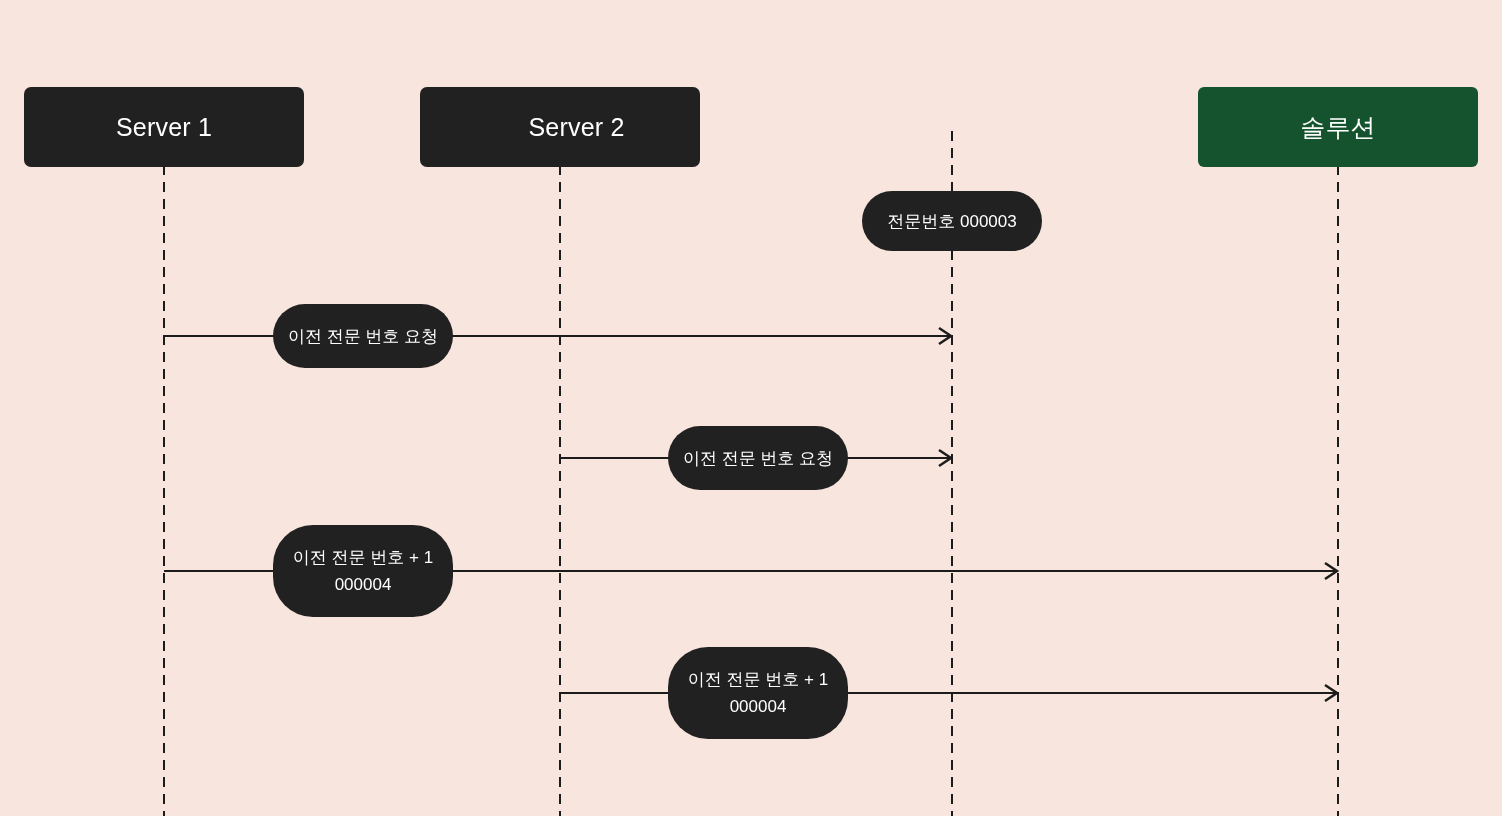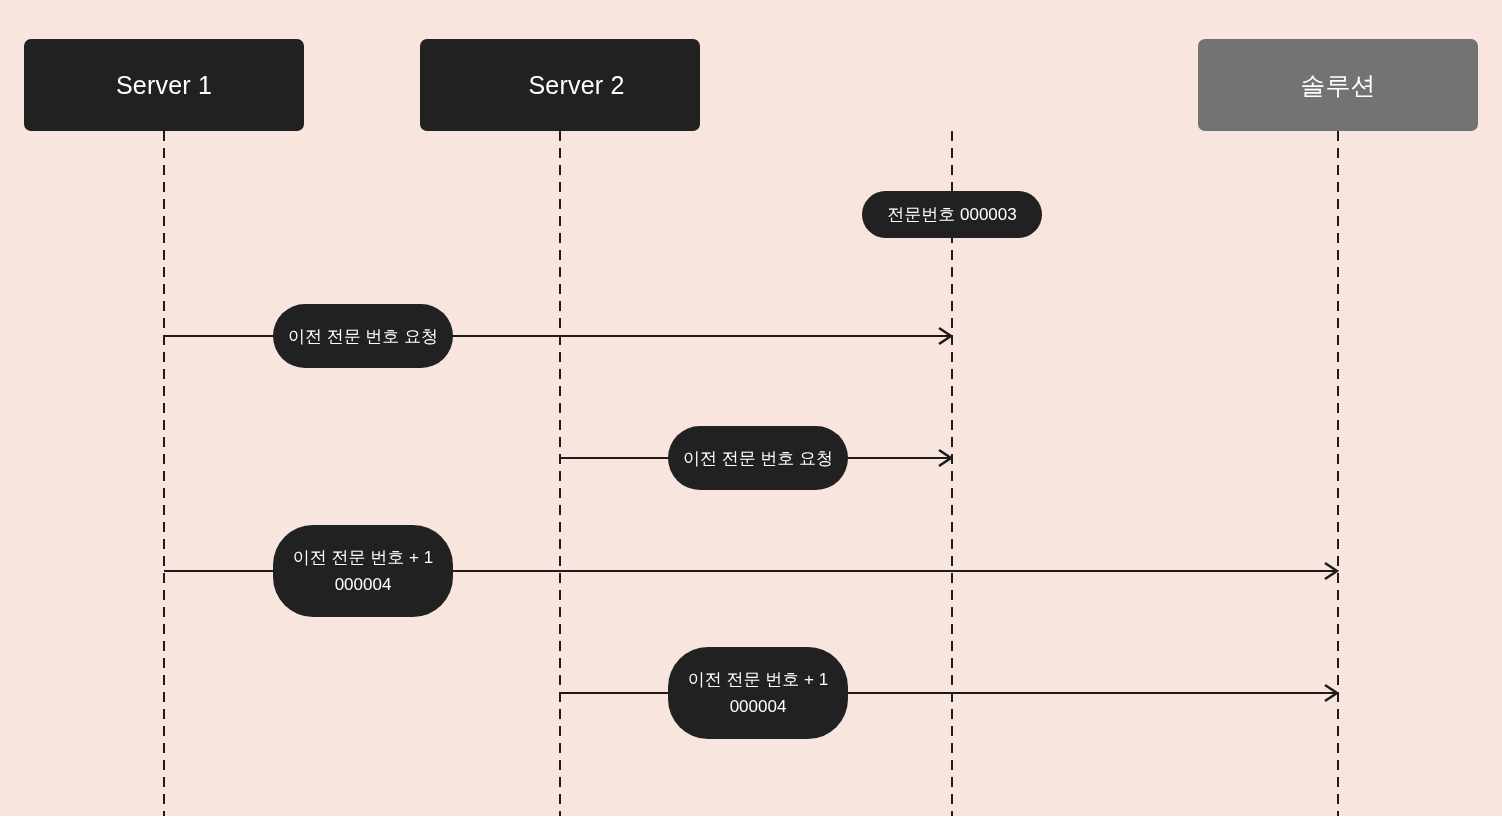--- a/index.html
+++ b/index.html
@@ -23,30 +23,31 @@
     position: absolute;
     left: 0;
     top: 0;
     width: 1502px;
     height: 816px;
     display: block;
   }
   .actor-box {
     position: absolute;
     width: 280px;
-    height: 92px;
+    height: 80px;
     border-radius: 7px;
     display: flex;
     align-items: center;
     justify-content: center;
     color: #ffffff;
     font-size: 25px;
     font-weight: 400;
     letter-spacing: 0.2px;
     box-sizing: border-box;
+    margin-top: 48px;
   }
   .pill {
     position: absolute;
     display: flex;
     flex-direction: column;
     align-items: center;
     justify-content: center;
     color: #ffffff;
     font-size: 17px;
     line-height: 27px;
@@ -72,33 +73,33 @@
       <path d="M 1325 563 L 1337 571 L 1325 579" fill="none" stroke="#1c1c1c" stroke-width="2.5"></path>
       <line x1="560" y1="693" x2="1336" y2="693" stroke="#1c1c1c" stroke-width="2"></line>
       <path d="M 1325 685 L 1337 693 L 1325 701" fill="none" stroke="#1c1c1c" stroke-width="2.5"></path>
     </svg>
 <div class="actor-box" style="left: 24px; top: 39px; background: rgb(33, 33, 33); color: rgb(255, 255, 255);">
       <span>Server 1</span>
     </div>
     <div class="actor-box" style="left: 420px; top: 39px; background: rgb(33, 33, 33); color: rgb(255, 255, 255); padding-left: 33px;">
       <span>Server 2</span>
     </div>
-    <div class="actor-box" style="left: 1198px; top: 39px; background: #737373; color: rgb(255, 255, 255);">
+    <div class="actor-box" style="left: 1198px; top: 39px; background: #14532d; color: rgb(255, 255, 255); border-radius: 6px;">
       <span>솔루션</span>
     </div>
     <div class="pill" style="left: 273px; top: 304px; width: 180px; height: 64px; border-radius: 32px; background: rgb(33, 33, 33); color: rgb(255, 255, 255);">
       <div>이전 전문 번호 요청</div>
     </div>
     <div class="pill" style="left: 668px; top: 426px; width: 180px; height: 64px; border-radius: 32px; background: rgb(33, 33, 33); color: rgb(255, 255, 255);">
       <div>이전 전문 번호 요청</div>
     </div>
     <div class="pill" style="left: 273px; top: 525px; width: 180px; height: 92px; border-radius: 40px; background: rgb(33, 33, 33); color: rgb(255, 255, 255);">
       <div>이전 전문 번호 + 1</div>
       <div>000004</div>
     </div>
     <div class="pill" style="left: 668px; top: 647px; width: 180px; height: 92px; border-radius: 40px; background: rgb(33, 33, 33); color: rgb(255, 255, 255);">
       <div>이전 전문 번호 + 1</div>
       <div>000004</div>
     </div>
-    <div class="pill" style="left: 862px; top: 191px; width: 180px; height: 47px; border-radius: 32px; background: rgb(33, 33, 33); color: rgb(255, 255, 255);">
+    <div class="pill" style="left: 862px; top: 191px; width: 180px; height: 60px; border-radius: 32px; background: rgb(33, 33, 33); color: rgb(255, 255, 255);">
       <div>전문번호 000003</div>
     </div>
   </div>
 
 </body></html>

